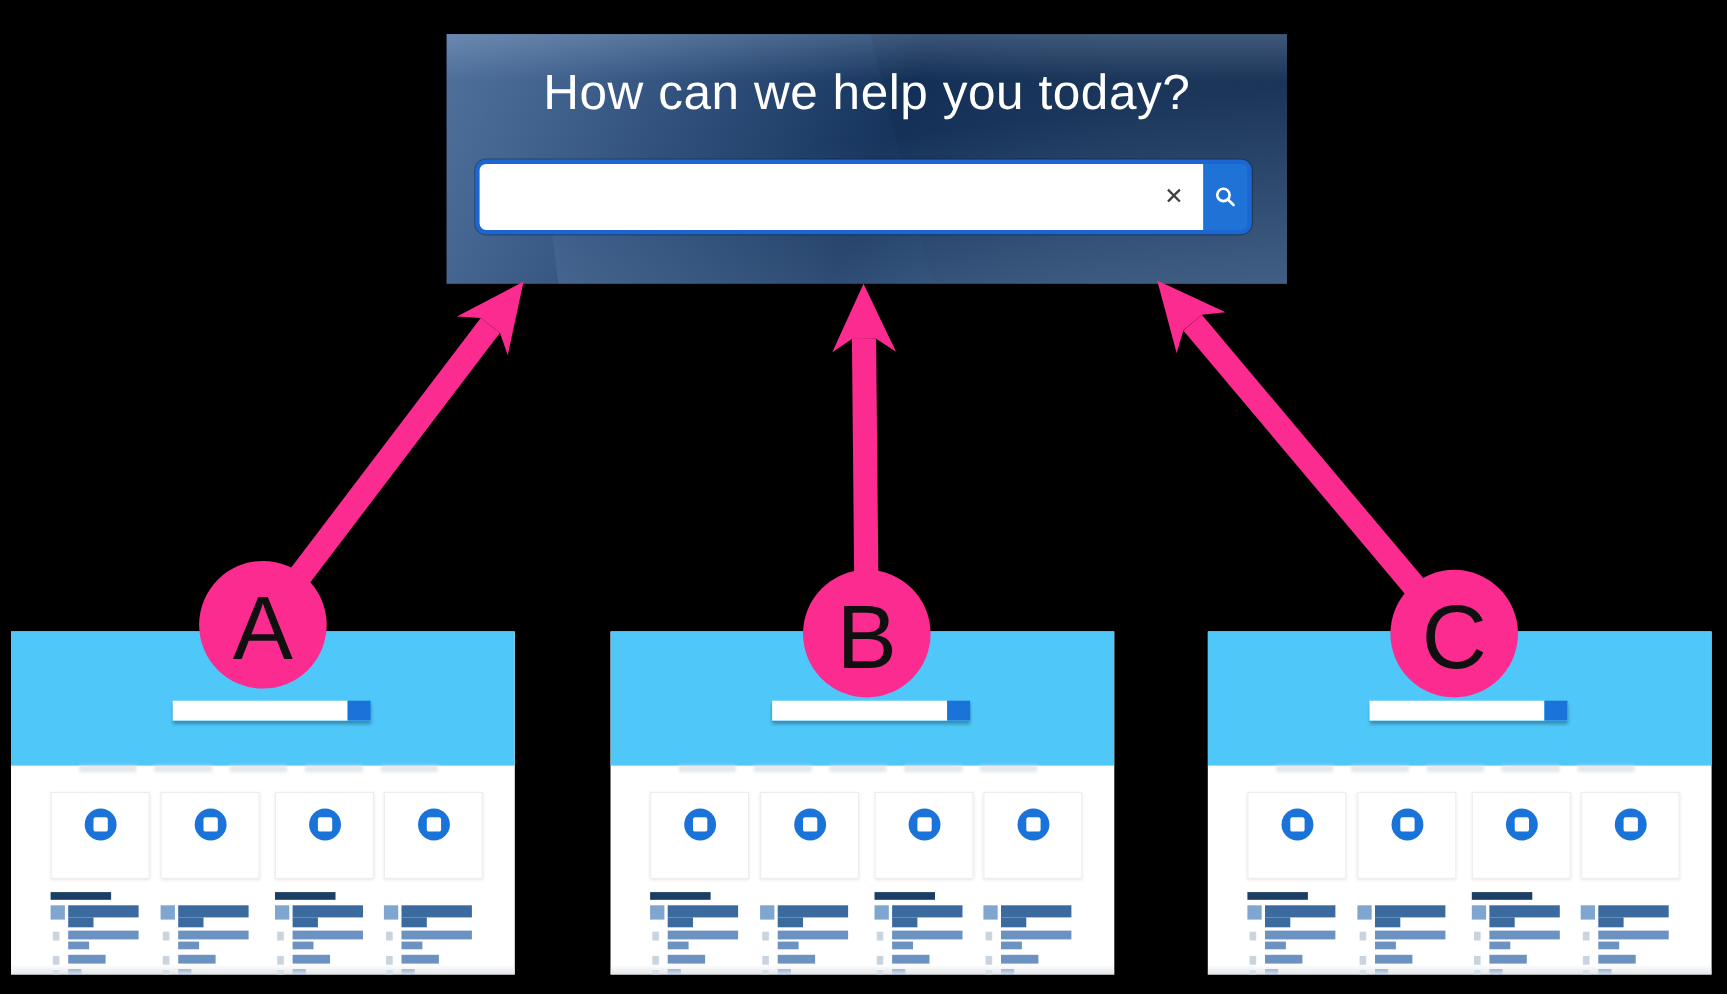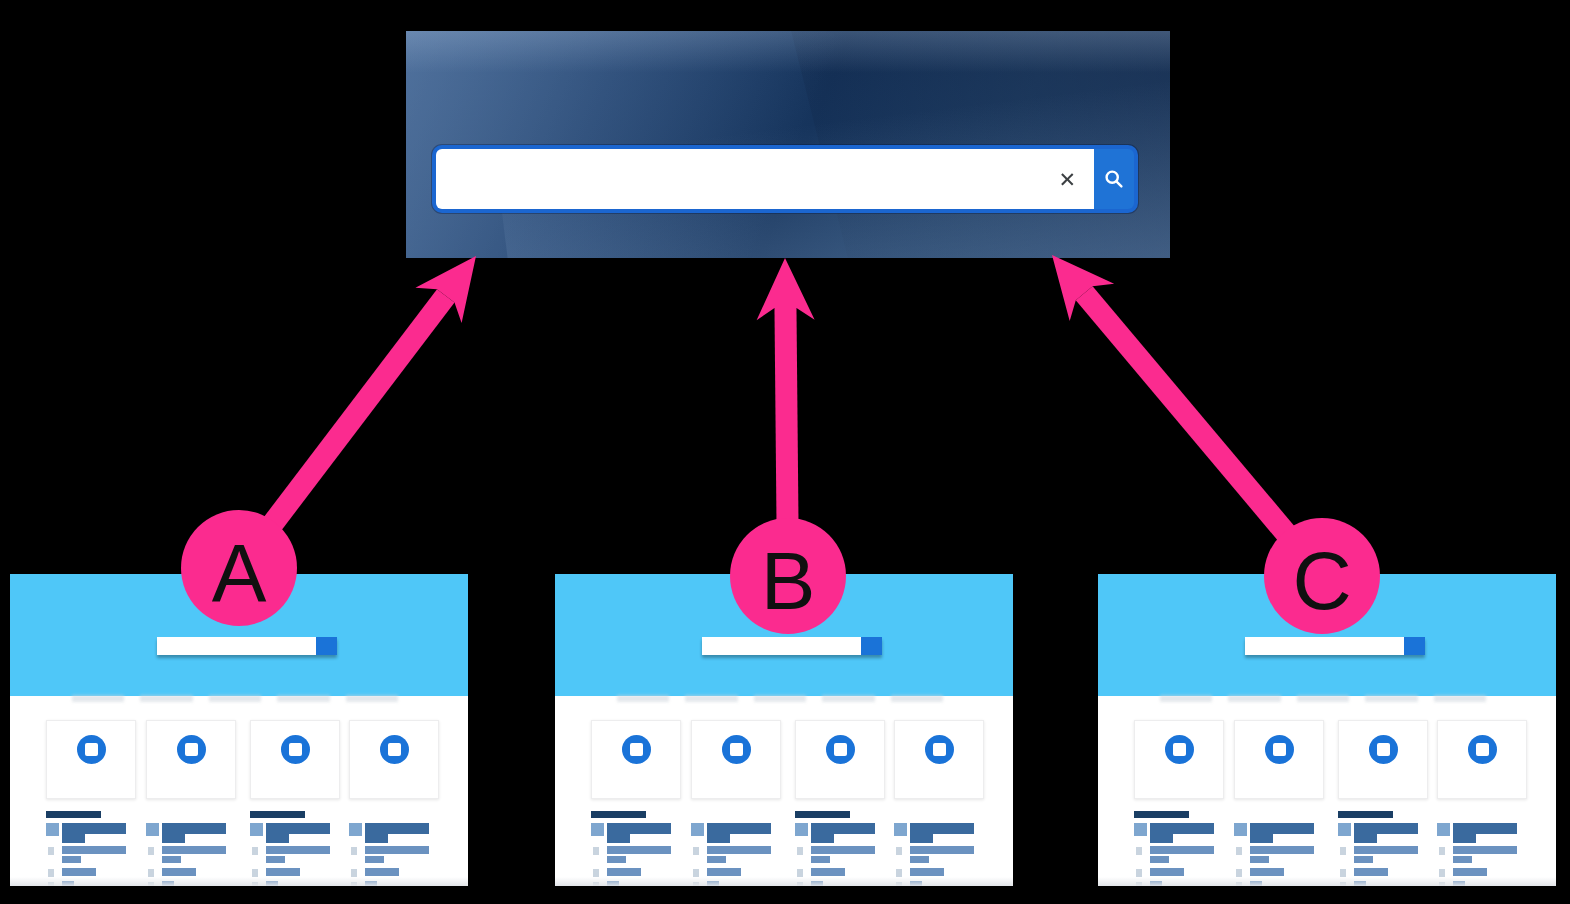--- a/index.html
+++ b/index.html
@@ -92,20 +92,21 @@
   #overlay{position:absolute;left:0;top:0;z-index:5;pointer-events:none;}
 </style>
 </head>
 <body>
 
 <div class="banner">
   <div class="ph ph1"></div>
   <div class="ph ph2"></div>
   <div class="ph ph3"></div>
   <div class="ph ph4"></div>
+  <h1 class="banner-heading">How can we help you today?</h1>
   <div class="search-wrap">
     <input class="search-input" type="text" placeholder="" style="">
     <button class="clear-btn">✕</button>
     <button class="search-btn">
       <svg width="20" height="20" viewBox="0 0 20 20">
         <circle cx="8.2" cy="8.2" r="5.6" fill="none" stroke="#ffffff" stroke-width="2.4"></circle>
         <line x1="12.6" y1="12.6" x2="17.4" y2="17.4" stroke="#ffffff" stroke-width="2.4" stroke-linecap="round"></line>
       </svg>
     </button>
   </div>

